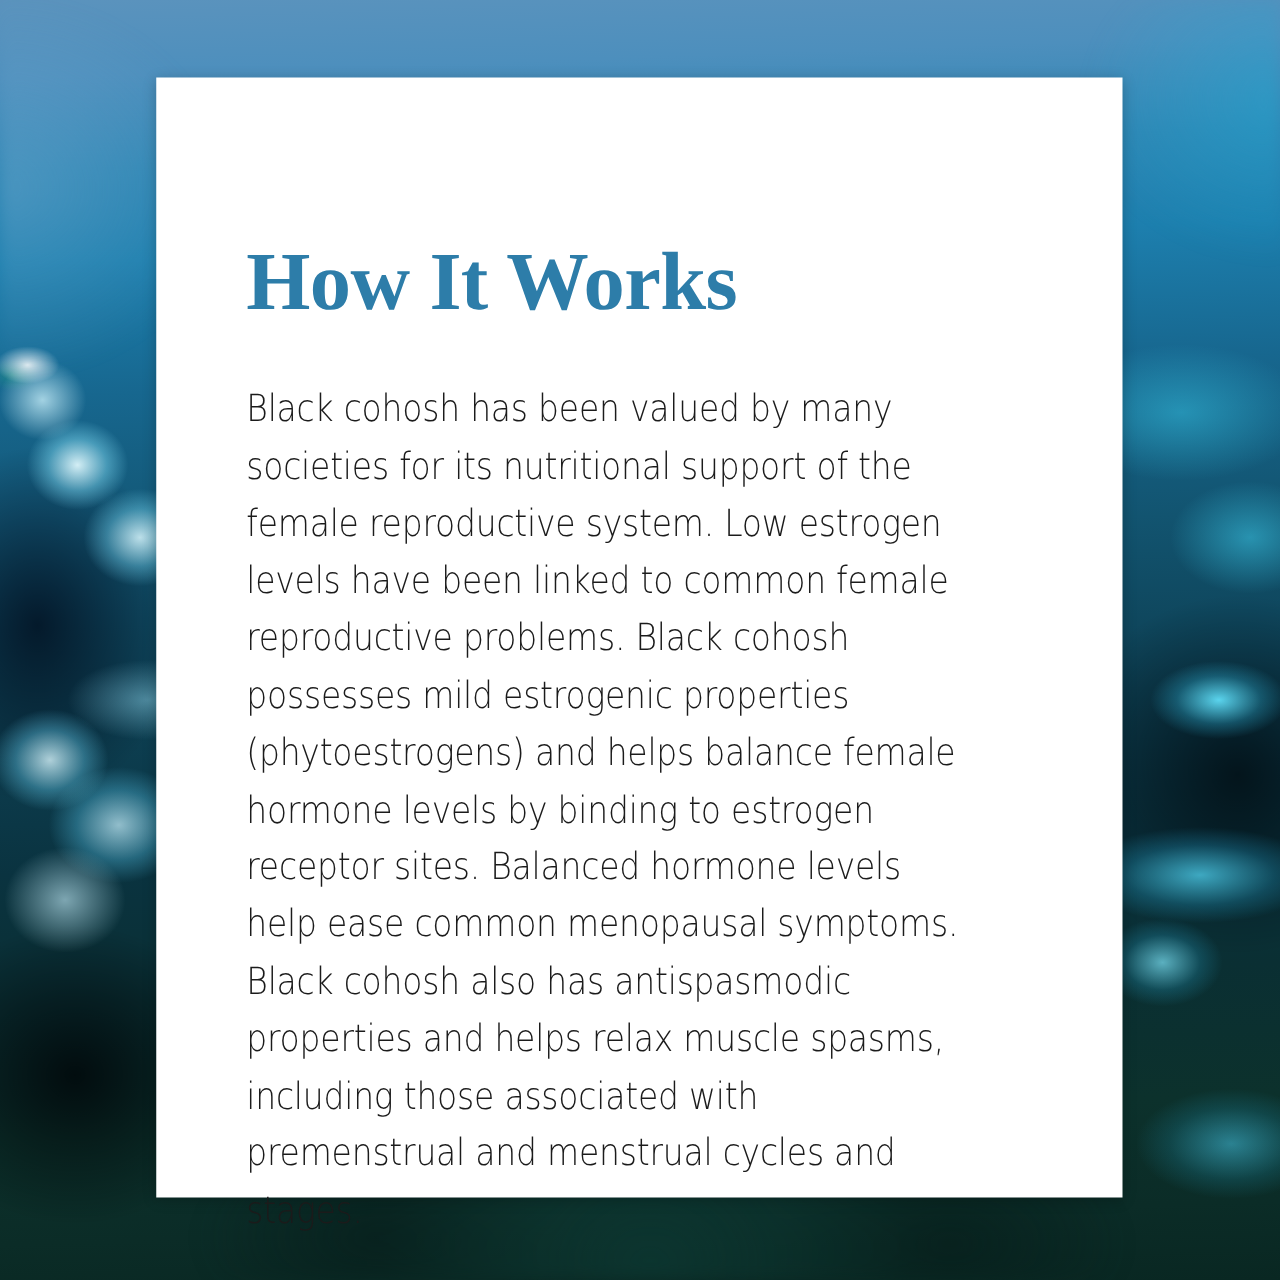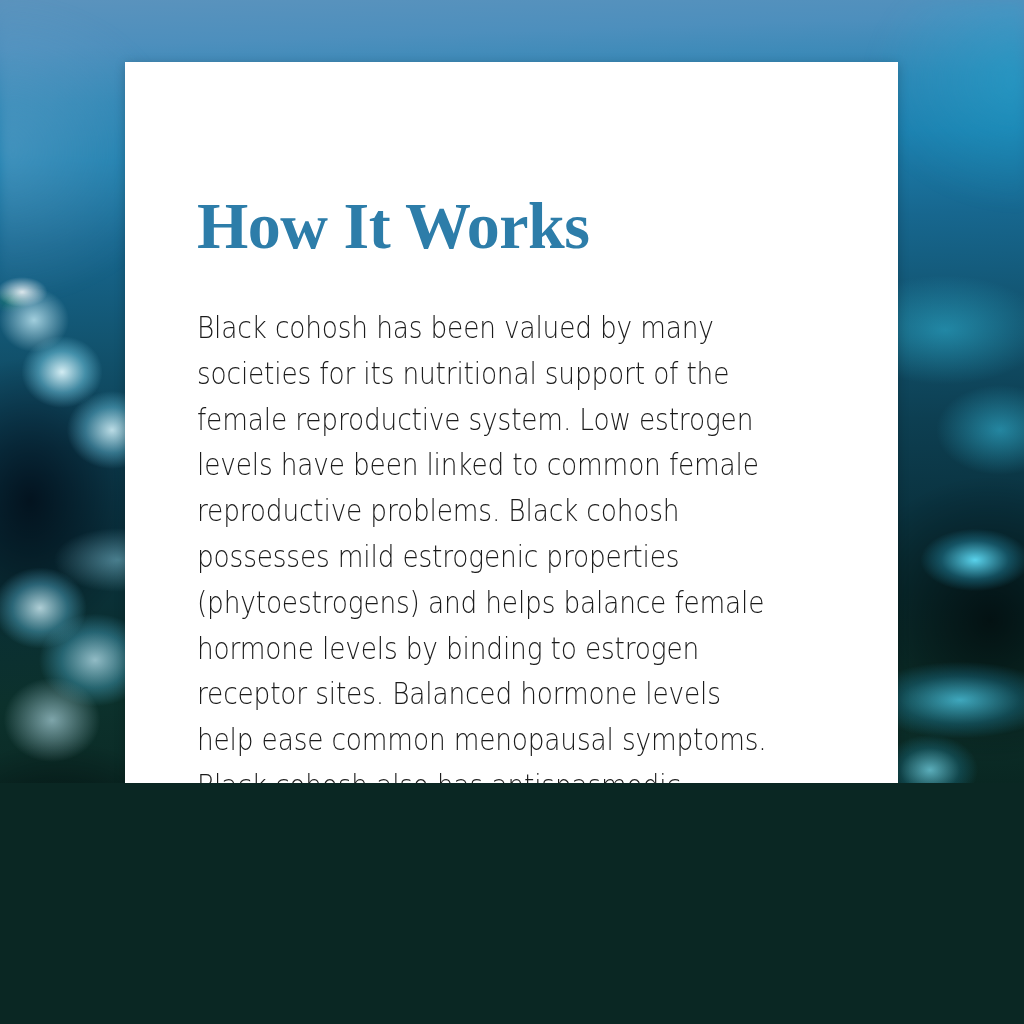--- a/index.html
+++ b/index.html
@@ -7,21 +7,21 @@
     padding: 0;
     width: 1024px;
     height: 1024px;
     overflow: hidden;
     background: #0a2723;
   }
 
   #stage {
     position: relative;
     width: 1024px;
-    height: 783px;
+    height: 1024px;
     overflow: hidden;
     font-family: "Liberation Sans", sans-serif;
   }
 
   
   .bg {
     position: absolute;
     inset: 0;
     background:
       

